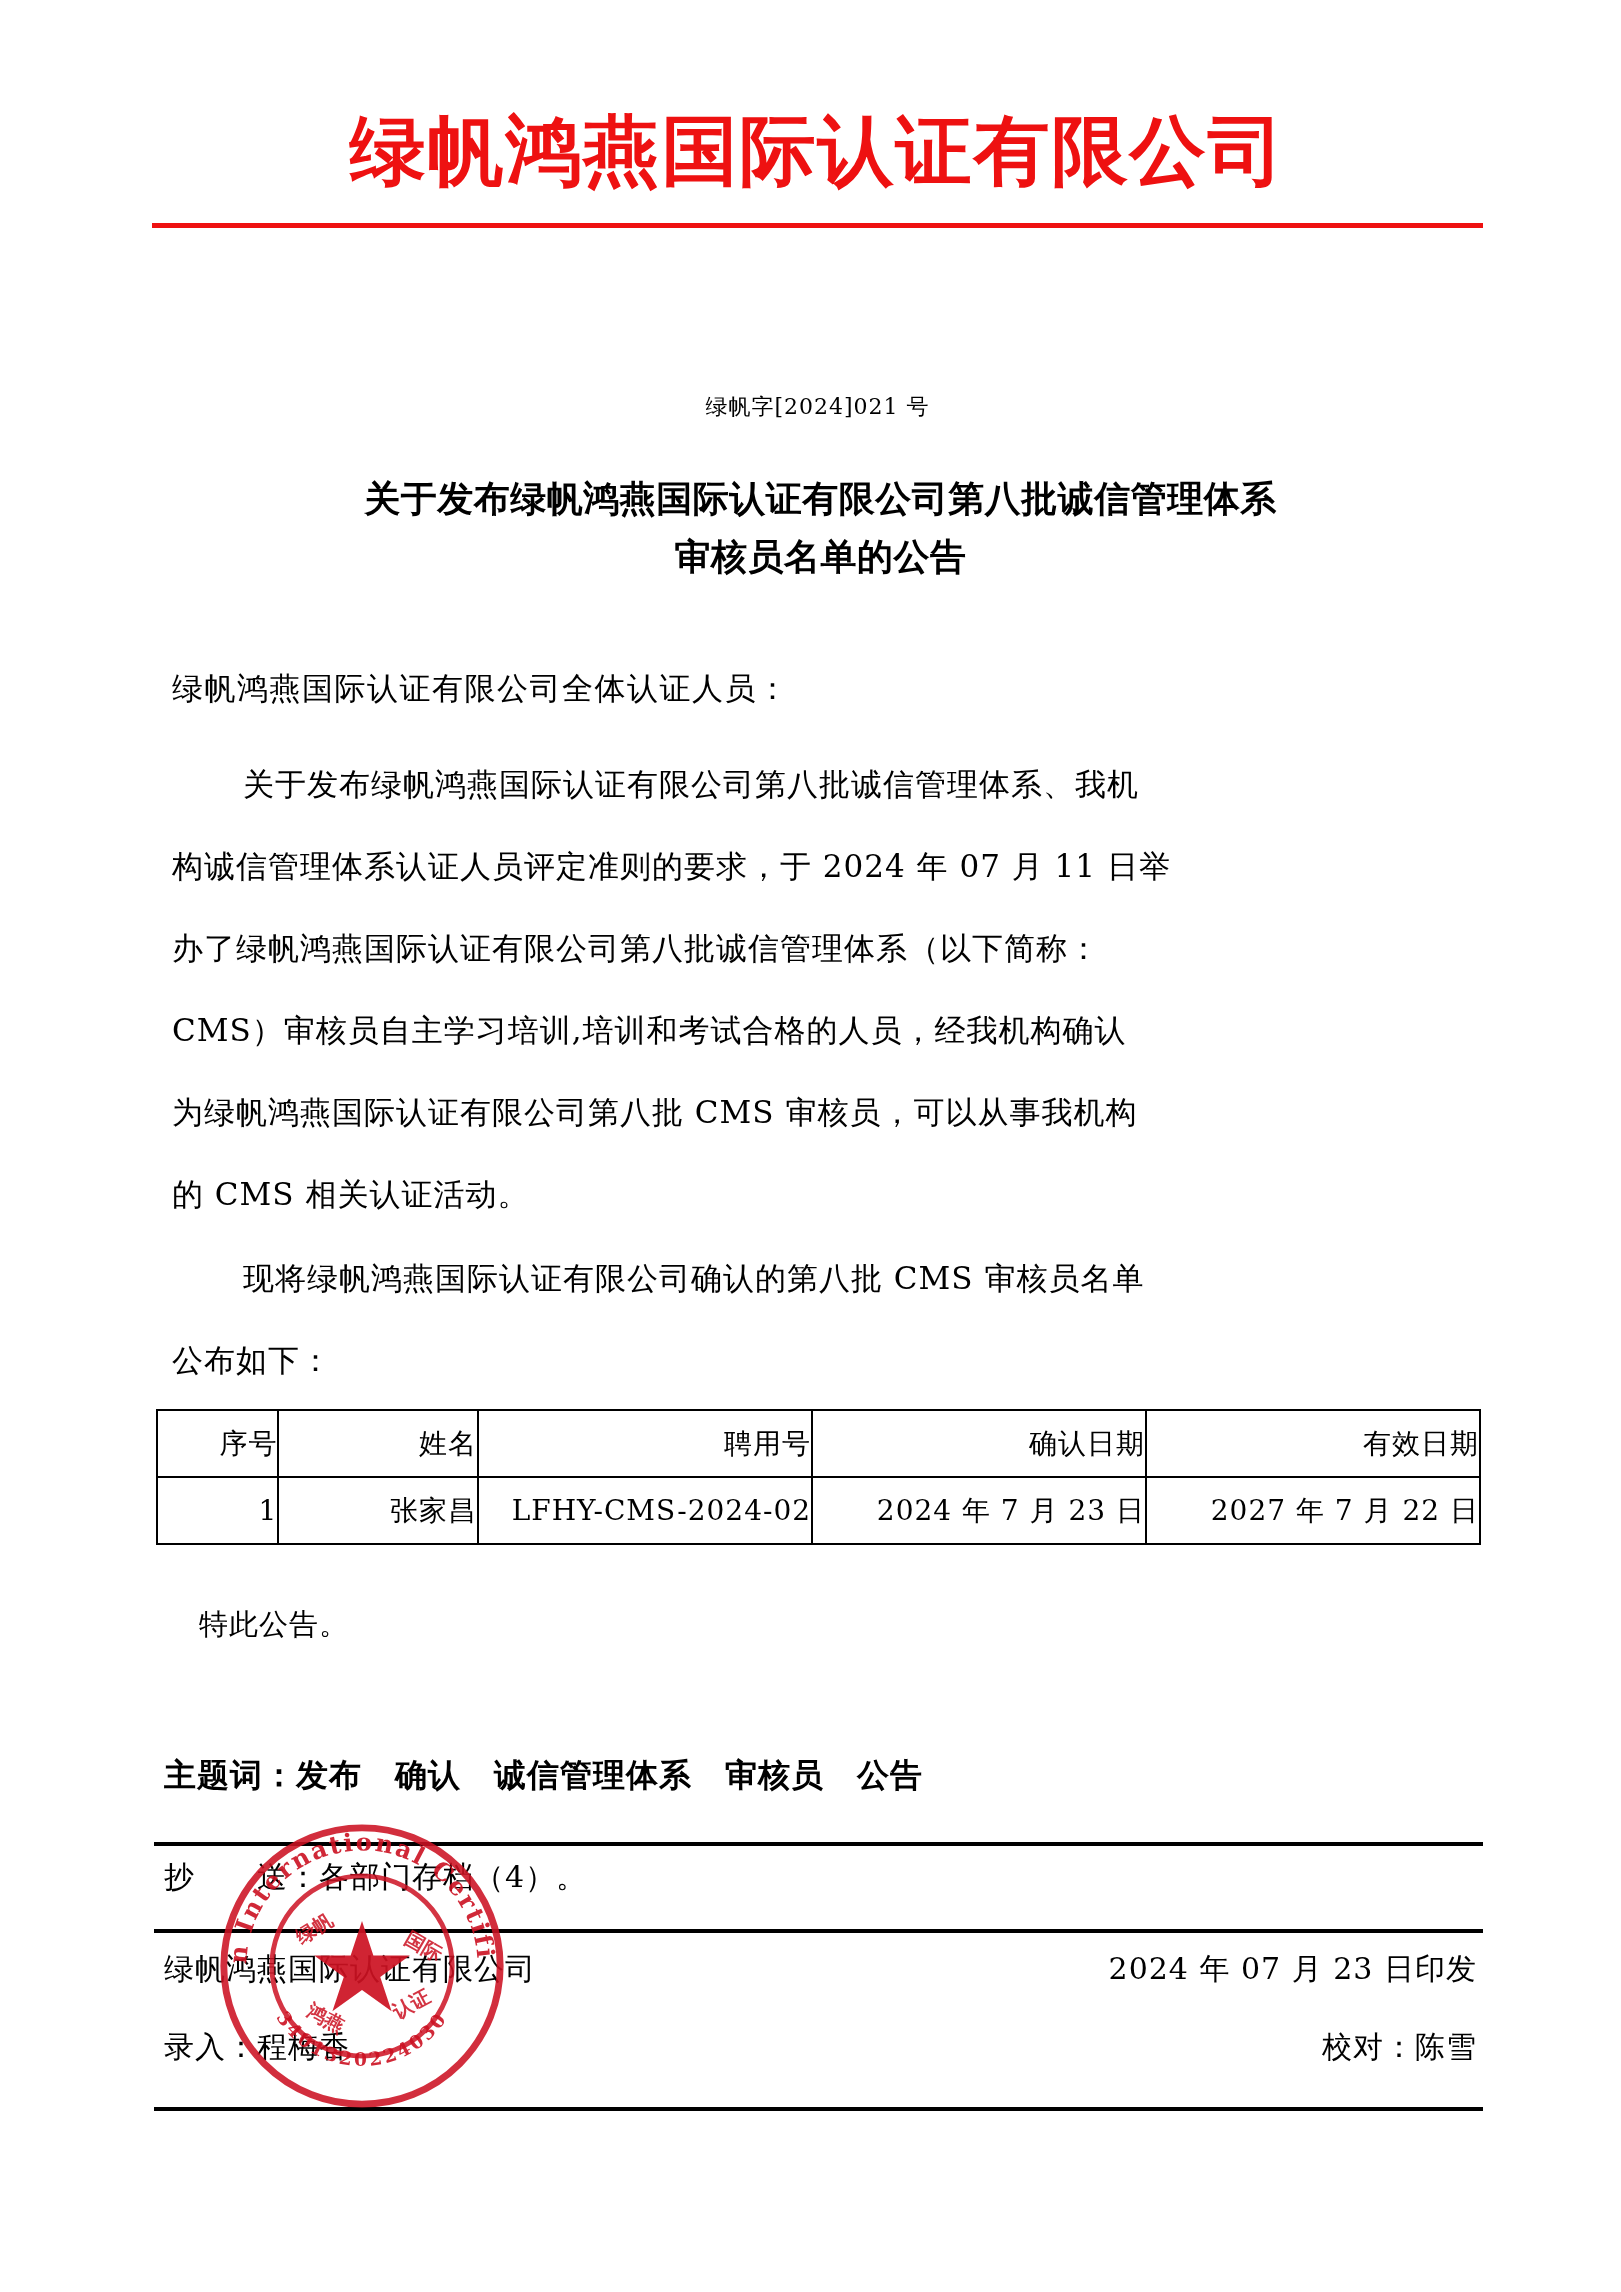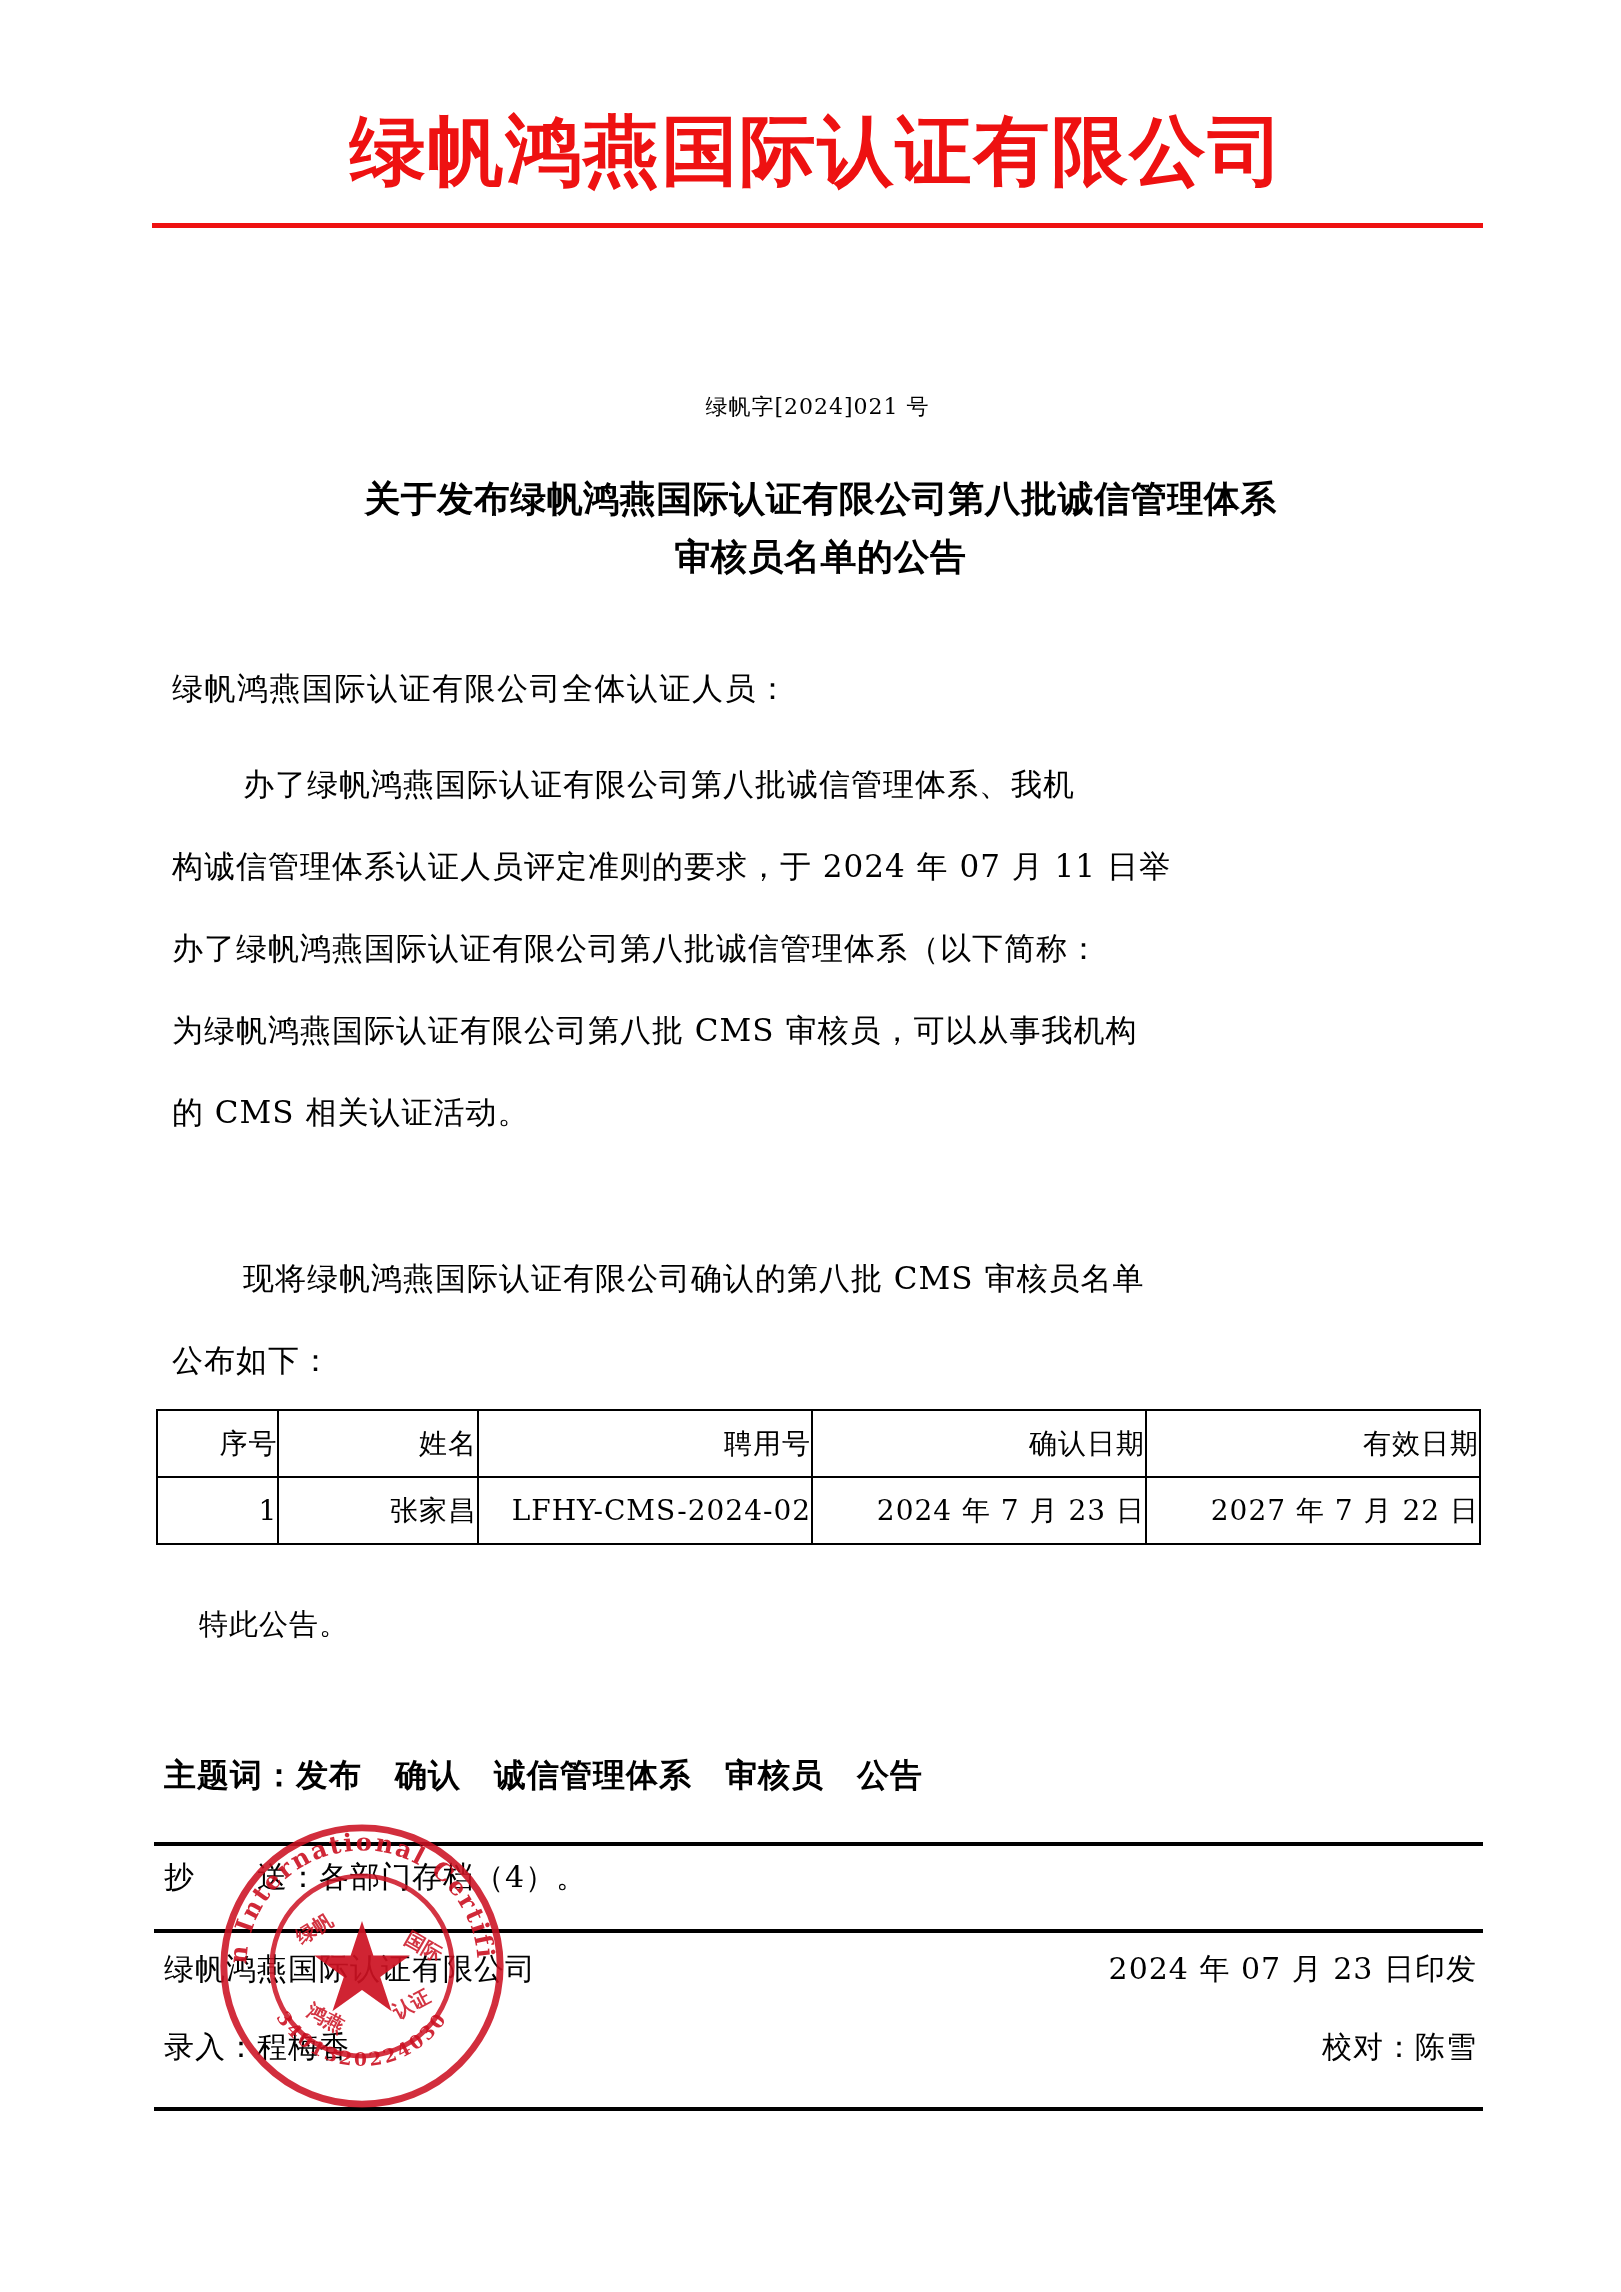--- a/index.html
+++ b/index.html
@@ -224,23 +224,24 @@
   <div class="doc-number">绿帆字[2024]021 号</div>
 
   <div class="doc-title">
     <span class="tl">关于发布绿帆鸿燕国际认证有限公司第八批诚信管理体系</span>
     <span class="tl">审核员名单的公告</span>
   </div>
 
   <div class="salutation">绿帆鸿燕国际认证有限公司全体认证人员：</div>
 
   <div class="body-block">
-    <span class="body-line indent">办了绿帆鸿燕国际认证有限公司第八批诚信管理体系、我机</span>
+    <span class="body-line indent">关于发布绿帆鸿燕国际认证有限公司第八批诚信管理体系、我机</span>
     <span class="body-line">构诚信管理体系认证人员评定准则的要求，于 2024 年 07 月 11 日举</span>
     <span class="body-line">办了绿帆鸿燕国际认证有限公司第八批诚信管理体系（以下简称：</span>
+    <span class="body-line">CMS）审核员自主学习培训,培训和考试合格的人员，经我机构确认</span>
     <span class="body-line">为绿帆鸿燕国际认证有限公司第八批 CMS 审核员，可以从事我机构</span>
     <span class="body-line">的 CMS 相关认证活动。</span>
   </div>
 
   <div class="para2">
     <span class="body-line indent">现将绿帆鸿燕国际认证有限公司确认的第八批 CMS 审核员名单</span>
     <span class="body-line">公布如下：</span>
   </div>
 
   <table class="roster-table">

